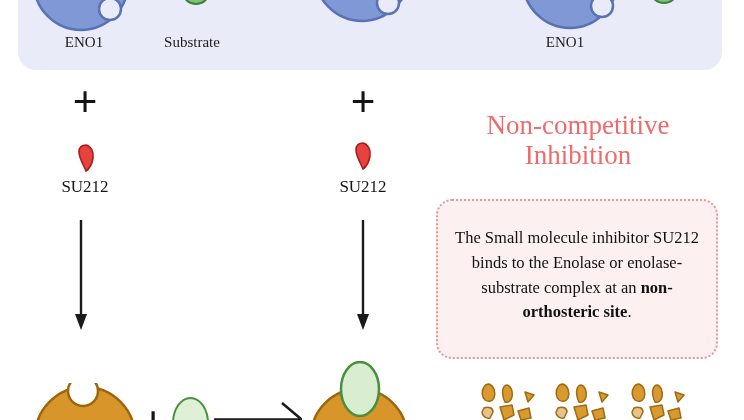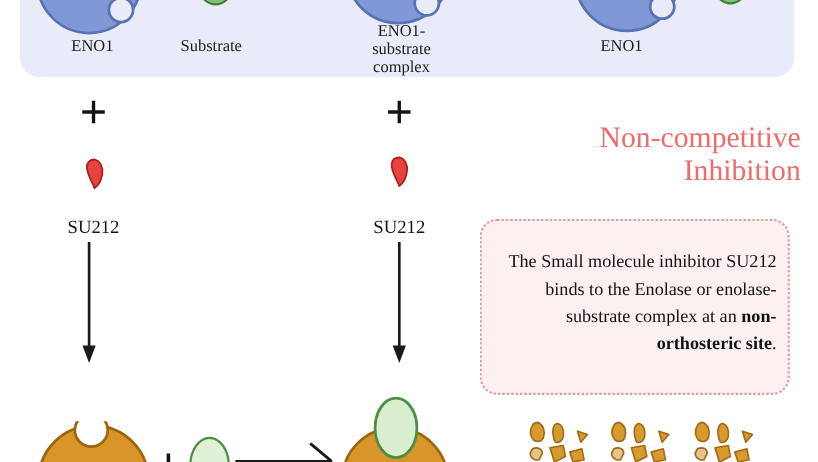--- a/index.html
+++ b/index.html
@@ -13,30 +13,30 @@
     background:#e9ebf8;
   }
   .lbl{
     font-size:15px;line-height:16px;text-align:center;color:#1c1c1c;
     white-space:pre-line;
   }
   .plus{
     font-size:44px;font-weight:600;text-align:center;line-height:44px;color:#141414;
   }
   .su{
-    font-size:17px;text-align:center;color:#161616;margin-top:20px;
+    font-size:17px;text-align:center;color:#161616;
   }
   .heading{
-    left:428px;top:110px;width:300px;text-align:right;
+    left:428px;top:110px;width:300px;text-align:center;
     font-size:27px;line-height:1.12;color:#f06a6a;white-space:pre-line;
   }
   .infobox{
     left:436px;top:199px;width:282px;height:160px;box-sizing:border-box;
     background:#fdf0f0;border:2px dotted #e59898;border-radius:16px;
-    padding:25px 10px;text-align:right;
+    padding:25px 10px;text-align:center;
     font-size:16.5px;line-height:1.5;color:#111;
   }
   .infobox b{font-weight:bold;}
   .substrate-free{
     left:172px;top:397px;width:37px;height:52px;border-radius:50%;
     border:2.5px solid #4a8f3f;background:#def0d6;box-sizing:border-box;
   }
 </style>
 </head>
 <body>
@@ -63,23 +63,20 @@
     <circle cx="50" cy="-19" r="47" fill="#8099d6" stroke="#5872b3" stroke-width="2.5"></circle>
     <circle cx="82" cy="6" r="11" fill="#e9ebf8" stroke="#5872b3" stroke-width="2.5"></circle>
   </svg>
 
   <svg class="abs" style="left:650px;top:0" width="28" height="5" viewBox="0 0 28 5">
     <ellipse cx="14" cy="-9" rx="13" ry="12" fill="#82c17a" stroke="#3f7f3b" stroke-width="2"></ellipse>
   </svg>
 
   <div class="abs lbl" style="left:34px;top:34px;width:100px">ENO1</div>
   <div class="abs lbl" style="left:142px;top:34px;width:100px">Substrate</div>
-  <div class="abs lbl" style="left:312px;top:21px;width:106px">ENO1-
-substrate
-complex</div>
   <div class="abs lbl" style="left:515px;top:34px;width:100px">ENO1</div>
 
   <div class="abs plus" style="left:60px;top:80px;width:50px">+</div>
   <svg class="abs" style="left:75px;top:143px" width="22" height="30" viewBox="0 0 22 30">
     <path d="M11,2 C16,3 19,9 18,15 C17,21 14,26 11,28 C9,23 4,15 4,9 C4,4 7,2 11,2 Z" fill="#e8423e" stroke="#a61f1c" stroke-width="1.6"></path>
   </svg>
   <div class="abs su" style="left:50px;top:177px;width:70px">SU212</div>
   <svg class="abs" style="left:74px;top:220px" width="14" height="112" viewBox="0 0 14 112">
     <line x1="7" y1="0" x2="7" y2="96" stroke="#1a1a1a" stroke-width="2.4"></line>
     <polygon points="1,94 13,94 7,110" fill="#1a1a1a"></polygon>

